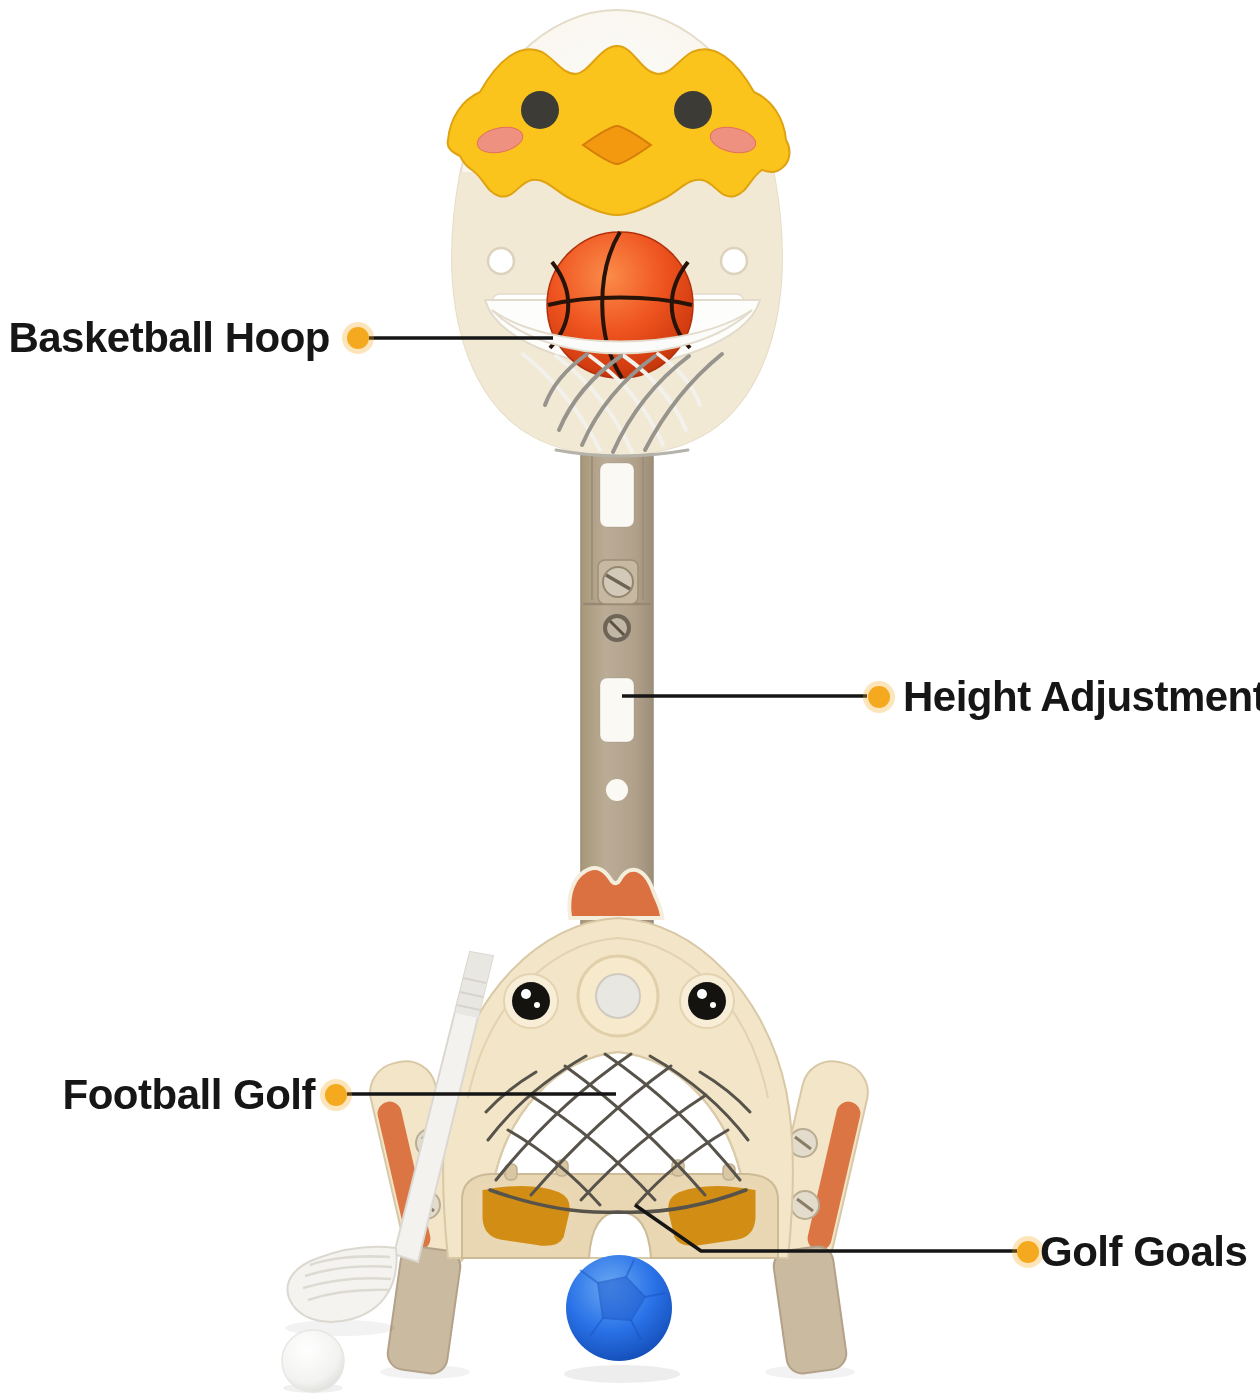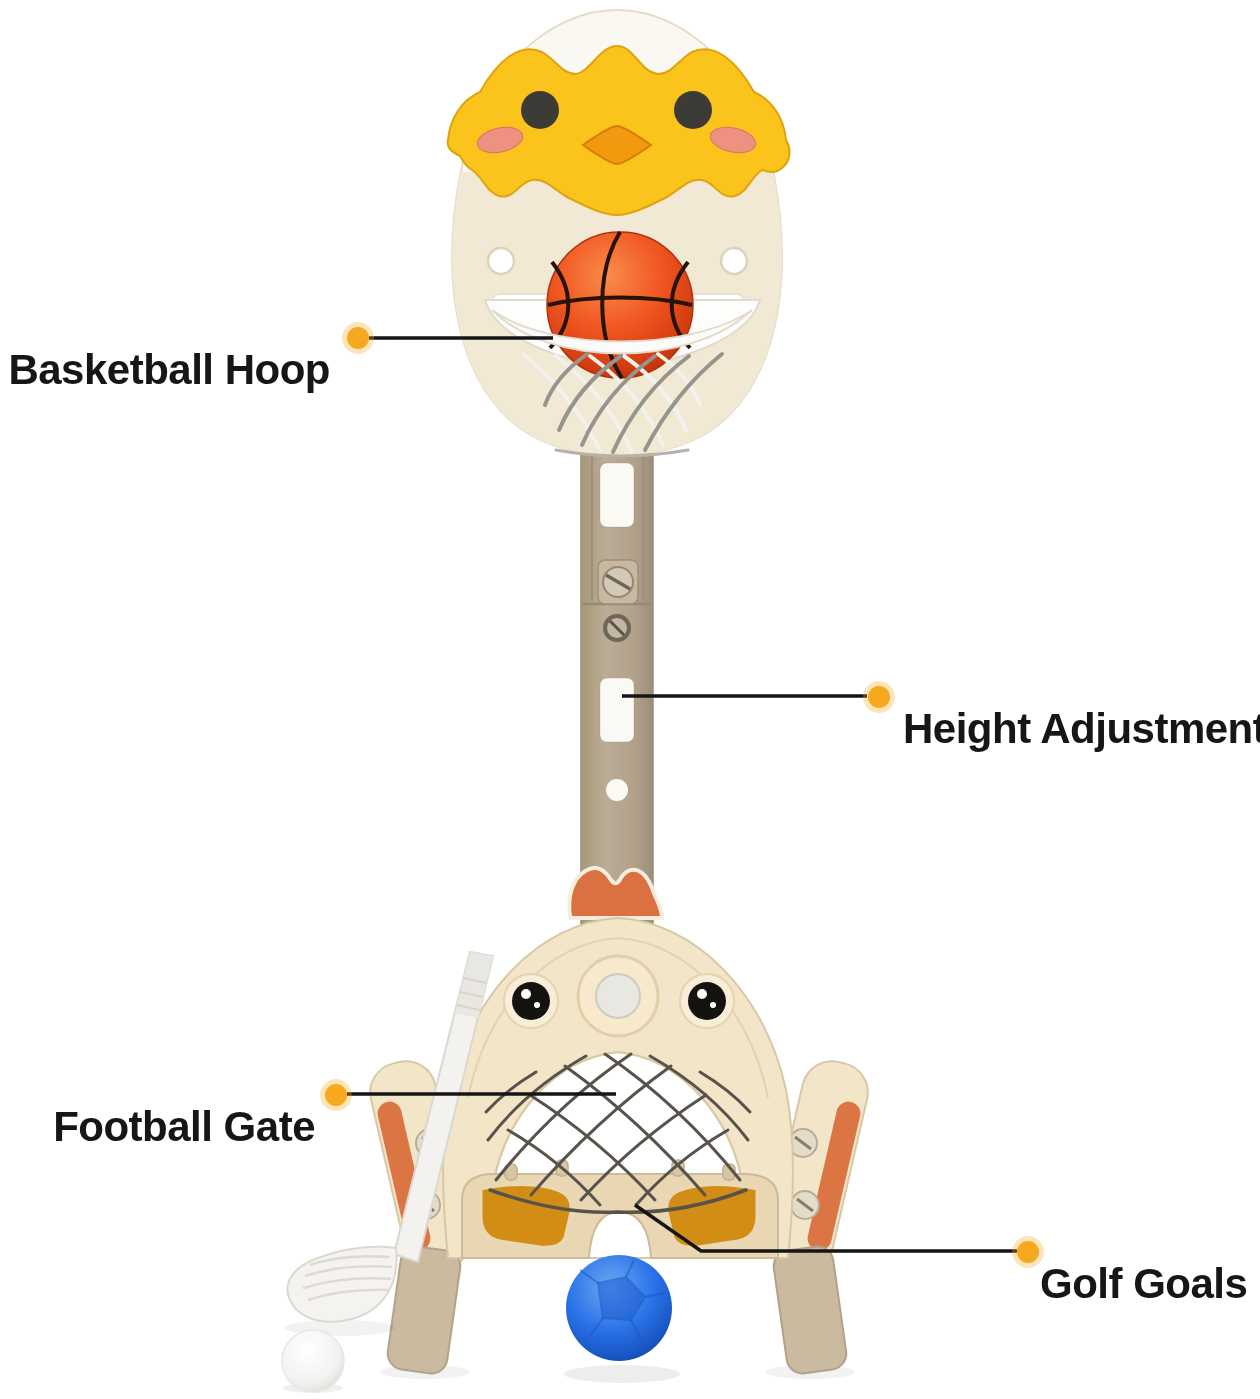--- a/index.html
+++ b/index.html
@@ -1,21 +1,21 @@
 <!DOCTYPE html>
 <html style="--accent_dot: #F5A91F; --label_text: #161616; --leader_line: #151515; --chick_yellow: #FAC41C; --egg_white: #FBFAF6; --egg_cream: #F2E9D5; --pole_tan: #B3A28D; --base_cream: #F3E5C8; --comb_orange: #DB7140; --wing_orange: #DC7544; --goal_amber: #D28E14; --basketball_red: #E84418; --football_blue: #2A72E8; --golf_ball_white: #FAFAF9; --net_light: #F2F1EC; --net_gray: #97948E; --football_net_dark: #57534B; --leg_tan: #CABAA0;"><head>
 <meta charset="utf-8">
 <style>
   html,body{margin:0;padding:0;background:#ffffff;}
   body{width:1260px;height:1399px;overflow:hidden;}
   .canvas{position:relative;width:1260px;height:1399px;background:#ffffff;overflow:hidden;
           font-family:"Liberation Sans", sans-serif;}
   .stage{position:absolute;left:0;top:0;width:1260px;height:1399px;}
   .callout{position:absolute;font-size:42px;font-weight:700;line-height:52px;
-           color:var(--label_text,#161616);letter-spacing:-0.5px;white-space:nowrap;margin-top:32px;}
+           color:var(--label_text,#161616);letter-spacing:-0.5px;white-space:nowrap;}
   .callout.right-align{text-align:right;}
 </style>
 </head>
 <body>
 
 <div class="canvas">
 
   <svg class="stage" viewBox="0 0 1260 1399" xmlns="http://www.w3.org/2000/svg">
     <defs>
       <radialGradient id="eggGrad" cx="48%" cy="34%" r="75%">
@@ -266,16 +266,16 @@
         <circle cx="336" cy="1095" r="11"></circle>
       <circle cx="1028" cy="1252" r="16" opacity="0.3"></circle>
         <circle cx="1028" cy="1252" r="11"></circle>
     </g>
   </svg>
 
   <div class="callout right-align" style="right:930px;top:312px;">Basketball Hoop</div>
 
   <div class="callout" style="left:903px;top:671px;">Height Adjustment</div>
 
-  <div class="callout right-align" style="right:945px;top:1069px;">Football Gate</div>
+  <div class="callout right-align" style="right:945px;top:1069px;">Football Golf</div>
 
   <div class="callout" style="left:1040px;top:1226px;">Golf Goals</div>
 </div>
 
 </body></html>

